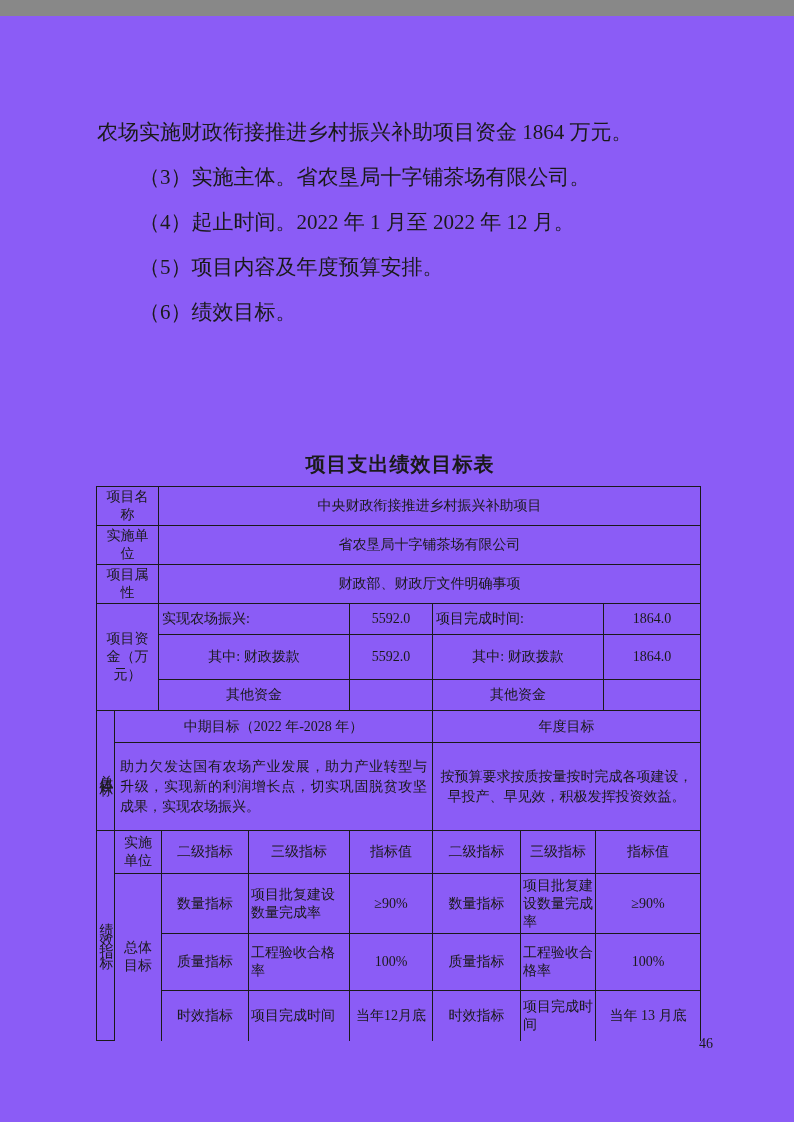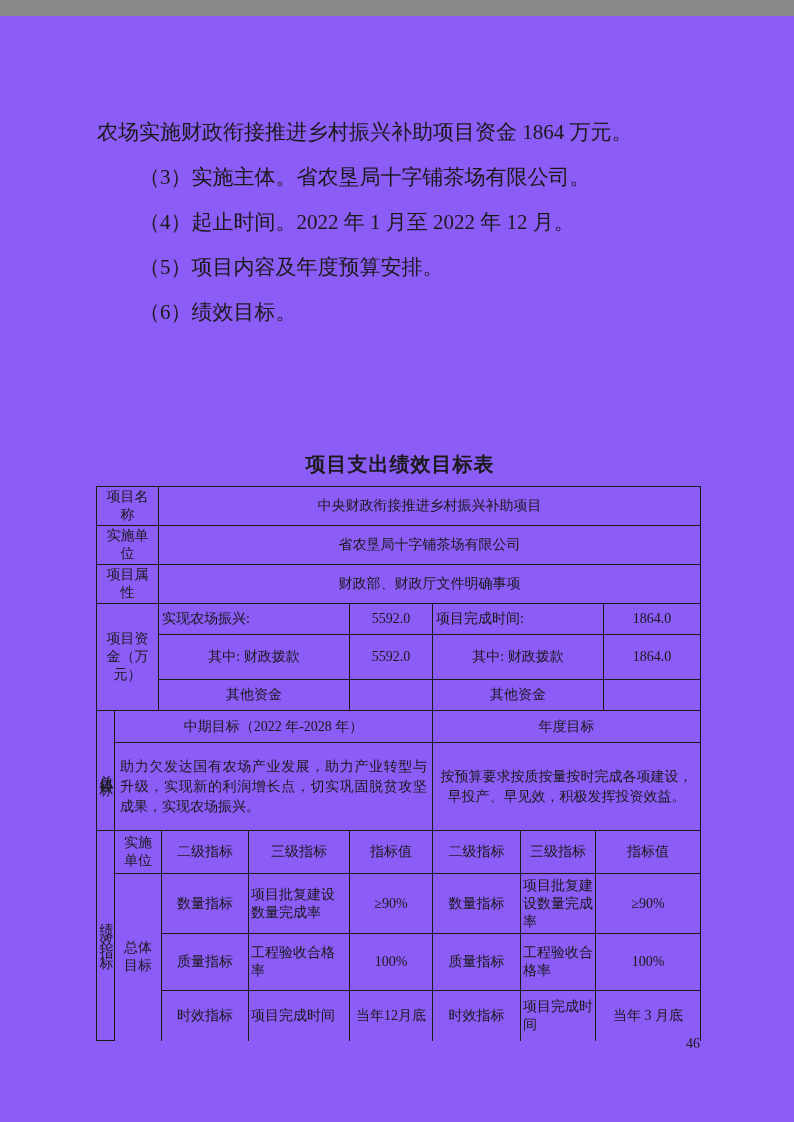--- a/index.html
+++ b/index.html
@@ -53,21 +53,21 @@
   .vlabel {
     display: inline-block;
     writing-mode: vertical-rl;
     text-orientation: upright;
   }
   .vlabel.overall { letter-spacing: 3px; }
   .vlabel.perf    { letter-spacing: 11px; }
   td.no-bottom { border-bottom: none; }
   
   .pageno {
-    position: absolute; top: 1020px; right: 94px;
+    position: absolute; top: 1020px; right: 81px;
     font-size: 14px;
   }
 </style>
 </head>
 <body>
 
 <div class="page">
 
   <div class="bodytext">
     <p>农场实施财政衔接推进乡村振兴补助项目资金 1864 万元。</p>
@@ -194,21 +194,21 @@
         <td>质量指标</td>
         <td class="left" style="padding:1px 2px">工程验收合格率</td>
         <td>100%</td>
       </tr>
       <tr style="height:50px">
         <td class="no-bottom">时效指标</td>
         <td class="left no-bottom" style="padding:1px 2px">项目完成时间</td>
         <td class="no-bottom">当年12月底</td>
         <td class="no-bottom">时效指标</td>
         <td class="left no-bottom" style="padding:1px 2px">项目完成时间</td>
-        <td class="no-bottom">当年 3 月底</td>
+        <td class="no-bottom">当年 13 月底</td>
       </tr>
     </tbody>
       </table>
 
   </div>
 
   <div class="pageno">46</div>
 
 </div>
 

